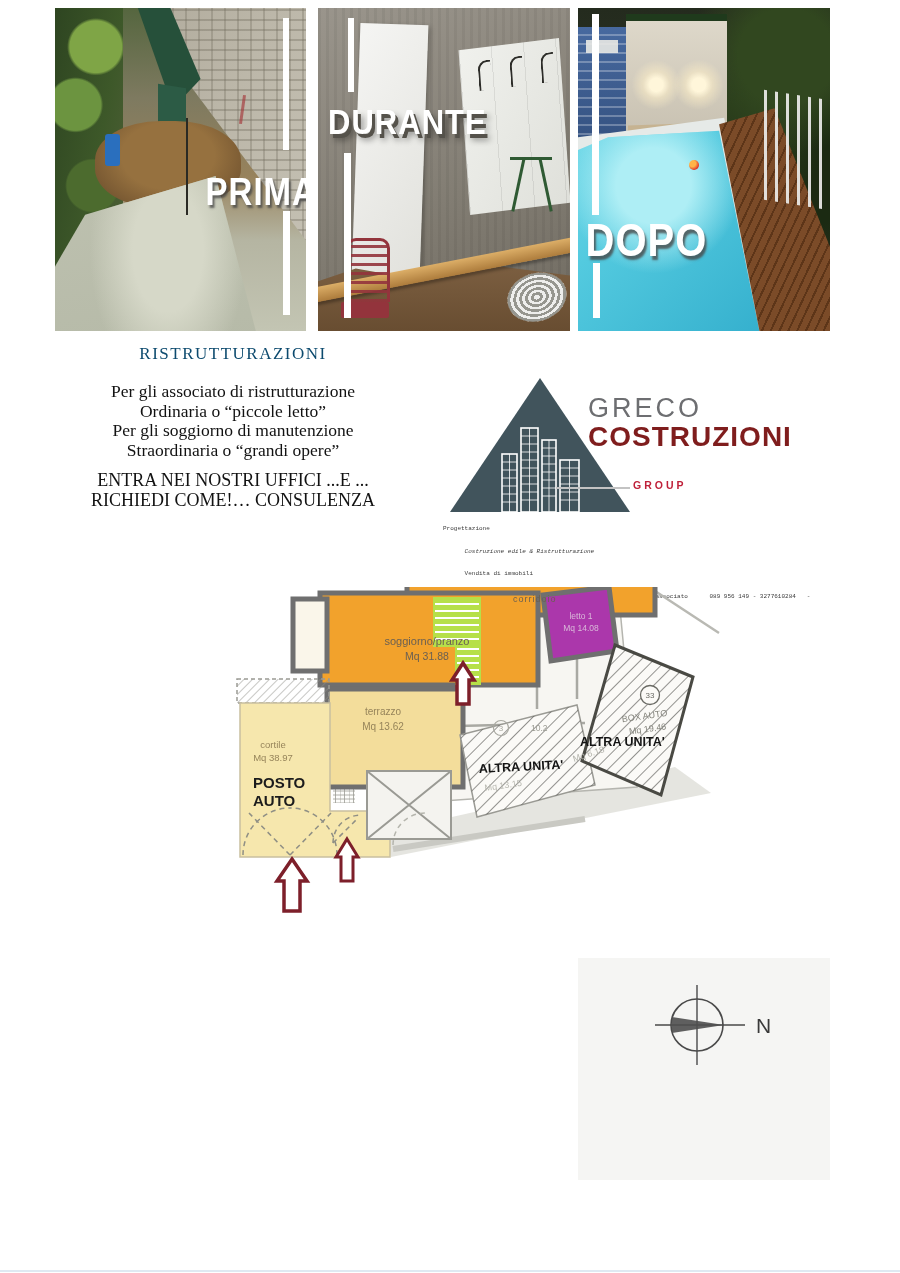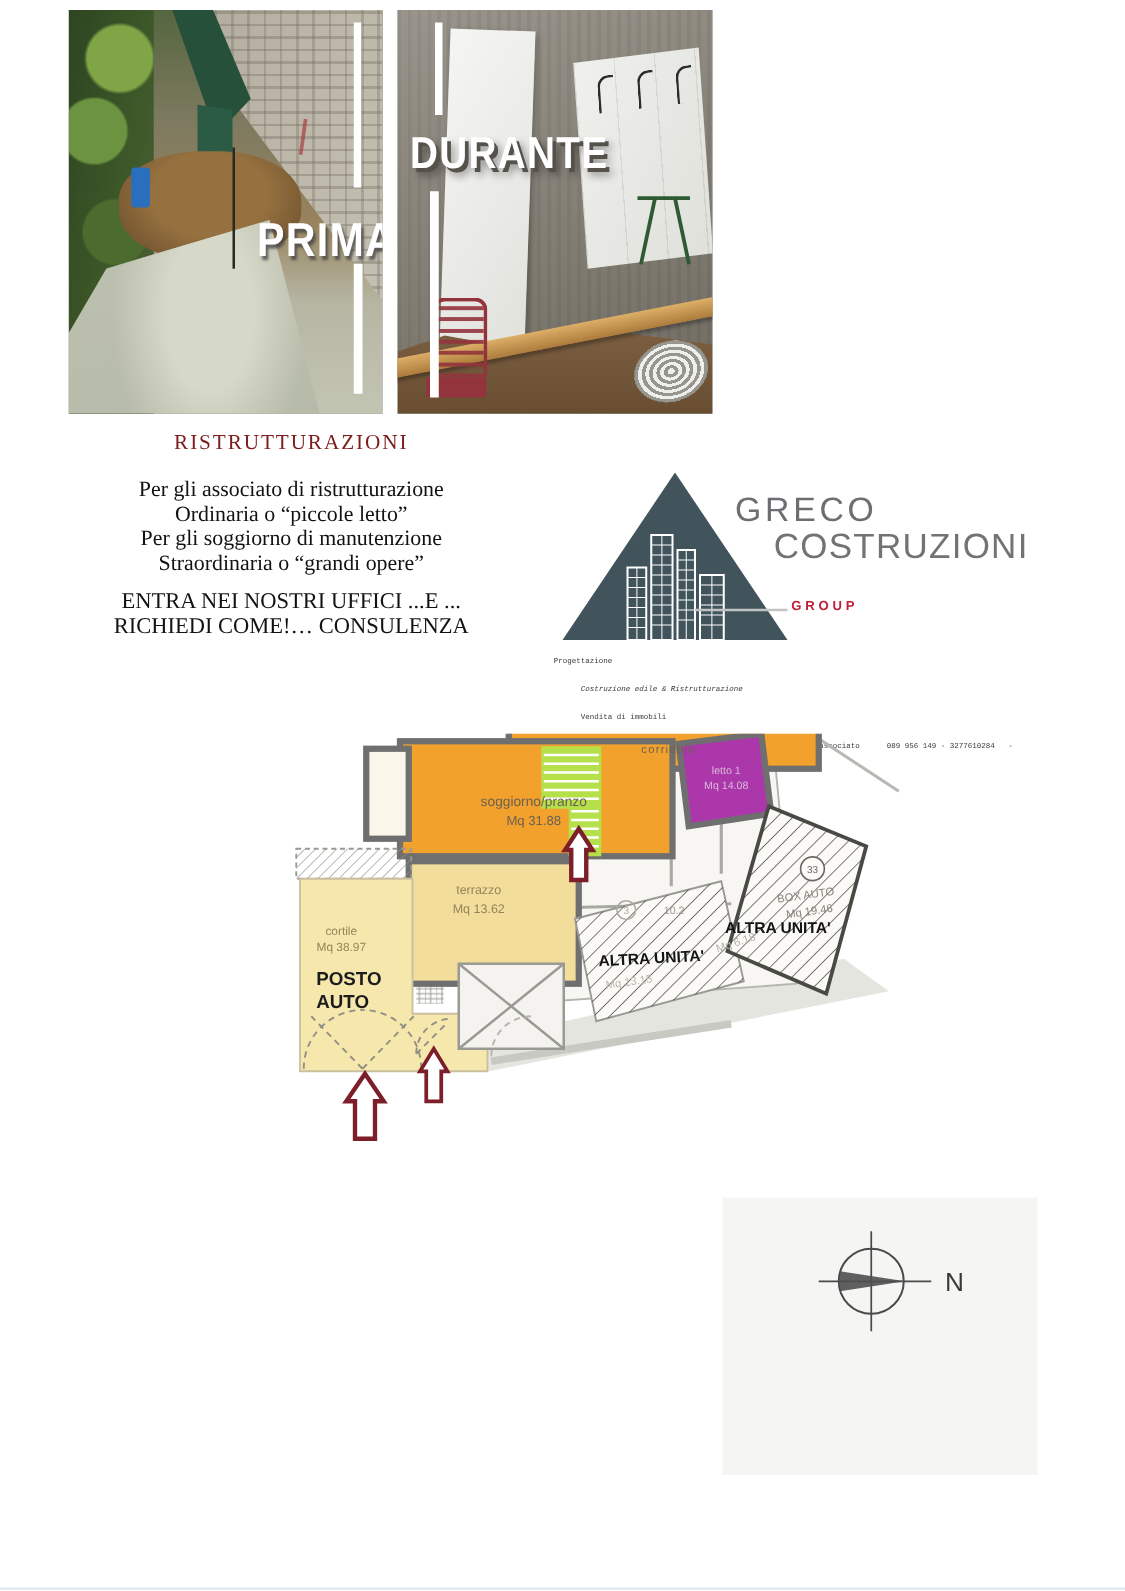--- a/index.html
+++ b/index.html
@@ -100,21 +100,21 @@
   .intro-heading{left:55px;top:344px;width:356px;text-align:center;font-size:17px;
       letter-spacing:1.5px;}
   .intro-para{left:55px;top:382px;width:356px;text-align:center;font-size:17.5px;
       line-height:19.5px;color:#121212;}
   .intro-cta{left:55px;top:471px;width:356px;text-align:center;font-size:18px;
       line-height:19.5px;color:#121212;}
   
   .logo-greco{left:588px;top:393px;font-family:Liberation Sans, sans-serif;font-size:27px;
       font-weight:500;letter-spacing:3px;color:#6d6e71;}
   .logo-costr{left:588px;top:421px;font-family:"Liberation Sans",sans-serif;font-size:28px;
-      font-weight:normal;letter-spacing:1px;color:#737373;margin-left:31px;}
+      font-weight:bold;letter-spacing:1px;color:#7f1d1d;}
   .logo-groupline{left:556px;top:487px;width:74px;height:1.5px;background:#c3c3c3;}
   .logo-group{left:633px;top:479px;font-family:"Liberation Sans",sans-serif;font-size:10.5px;
       font-weight:bold;letter-spacing:3px;color:#bf2039;}
   .logo-small{left:443px;top:510px;width:400px;font-family:"Liberation Mono","DejaVu Sans Mono",monospace;
       font-size:6px;line-height:7.5px;color:#3c3c3c;white-space:pre;}
   .logo-small .it{font-style:italic;}
   
   .plan-svg{left:115px;top:587px;}
   .compass-tint{left:578px;top:958px;width:252px;height:222px;background:#f5f5f3;}
   .compass-svg{left:640px;top:955px;}
@@ -155,22 +155,39 @@
     <div class="p2-trestleL1"></div>
     <div class="p2-trestleL2"></div>
     <div class="p2-chairB"></div>
     <div class="p2-chairS"></div>
     <div class="p2-coil"></div>
     <div class="wbar p2-bar1"></div>
     <div class="wbar p2-bar2"></div>
     <div class="ph-label">DURANTE</div>
   </div>
 
-
-  <div class="abs intro-heading" style="color:#7f1d1d">RISTRUTTURAZIONI</div>
+  <div class="photo p3">
+    <div class="p3-base"></div>
+    <div class="p3-trees"></div>
+    <div class="p3-hedge"></div>
+    <div class="p3-wall"></div>
+    <div class="p3-blue"></div>
+    <div class="p3-blueband"></div>
+    <div class="p3-bench"></div>
+    <div class="p3-coping"></div>
+    <div class="p3-pool"></div>
+    <div class="p3-deck"></div>
+    <div class="p3-fence"></div>
+    <div class="p3-ball"></div>
+    <div class="wbar p3-bar1"></div>
+    <div class="wbar p3-bar2"></div>
+    <div class="ph-label">DOPO</div>
+  </div>
+
+  <div class="abs intro-heading" style="color:#0c4a6e">RISTRUTTURAZIONI</div>
   <div class="abs intro-para">
     <div>Per gli associato di ristrutturazione</div>
     <div>Ordinaria o “piccole letto”</div>
     <div>Per gli soggiorno di manutenzione</div>
     <div>Straordinaria o “grandi opere”</div>
   </div>
   <div class="abs intro-cta">
     <div>ENTRA NEI NOSTRI UFFICI ...E ...</div>
     <div>RICHIEDI COME!… CONSULENZA</div>
   </div>

